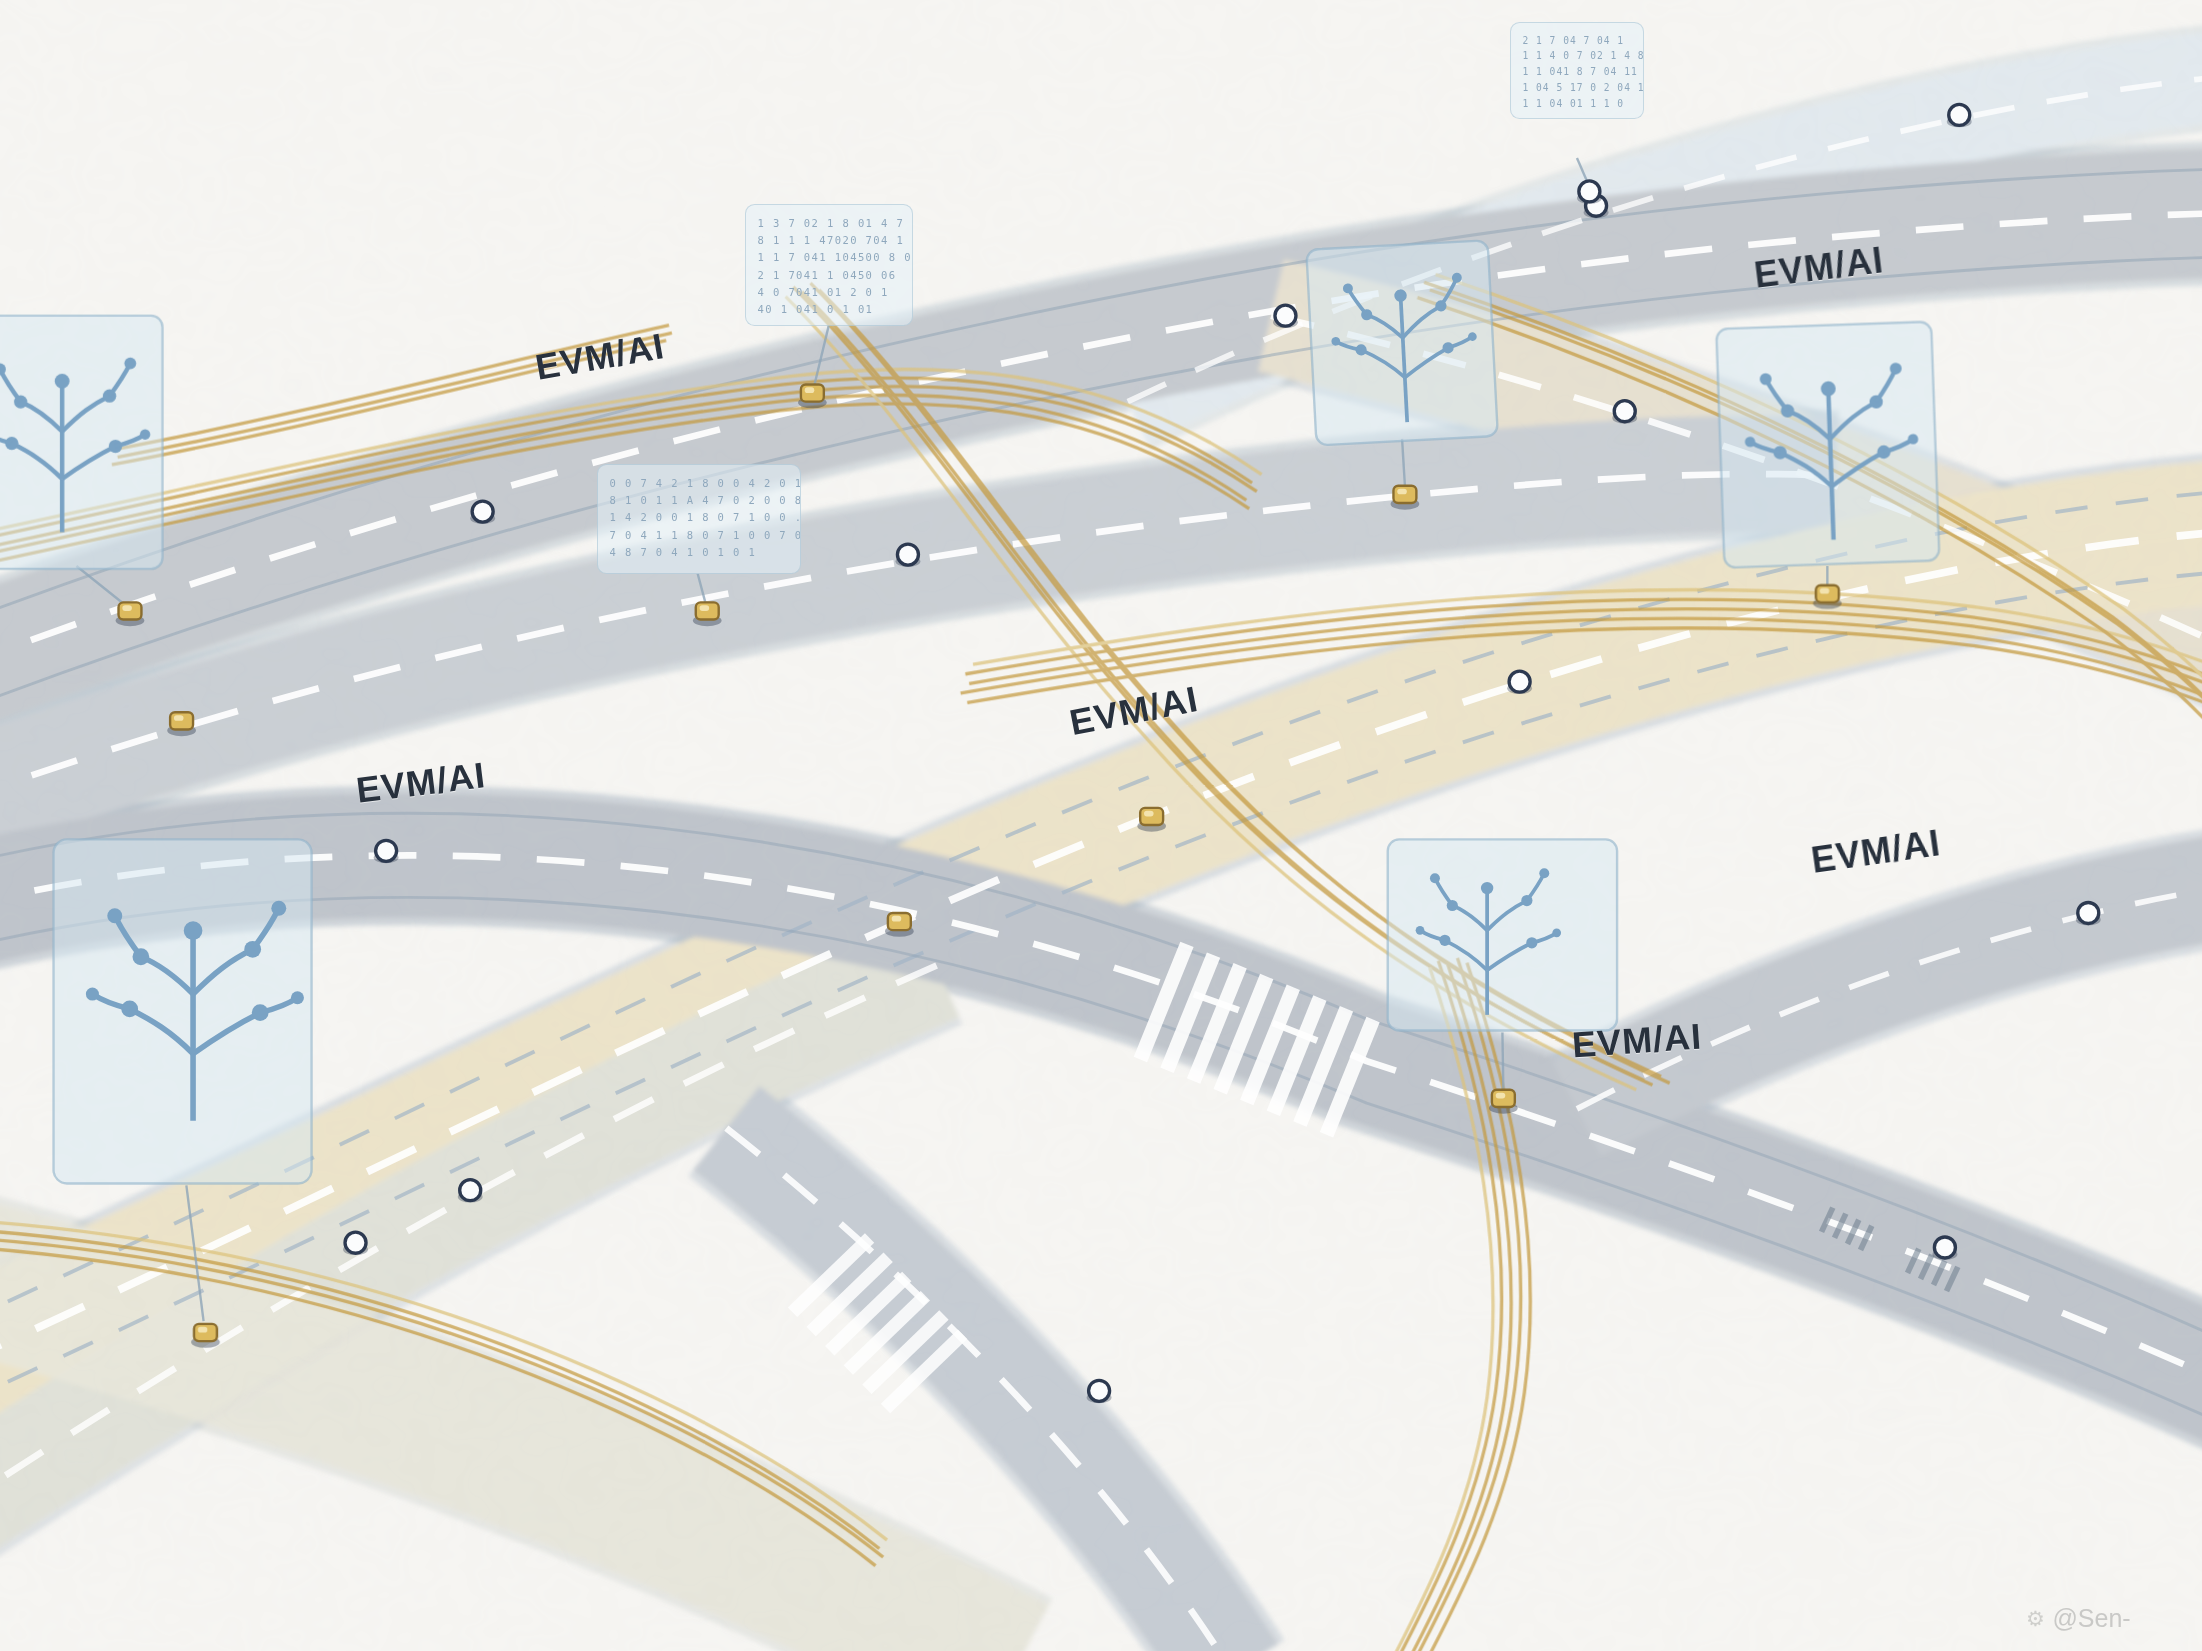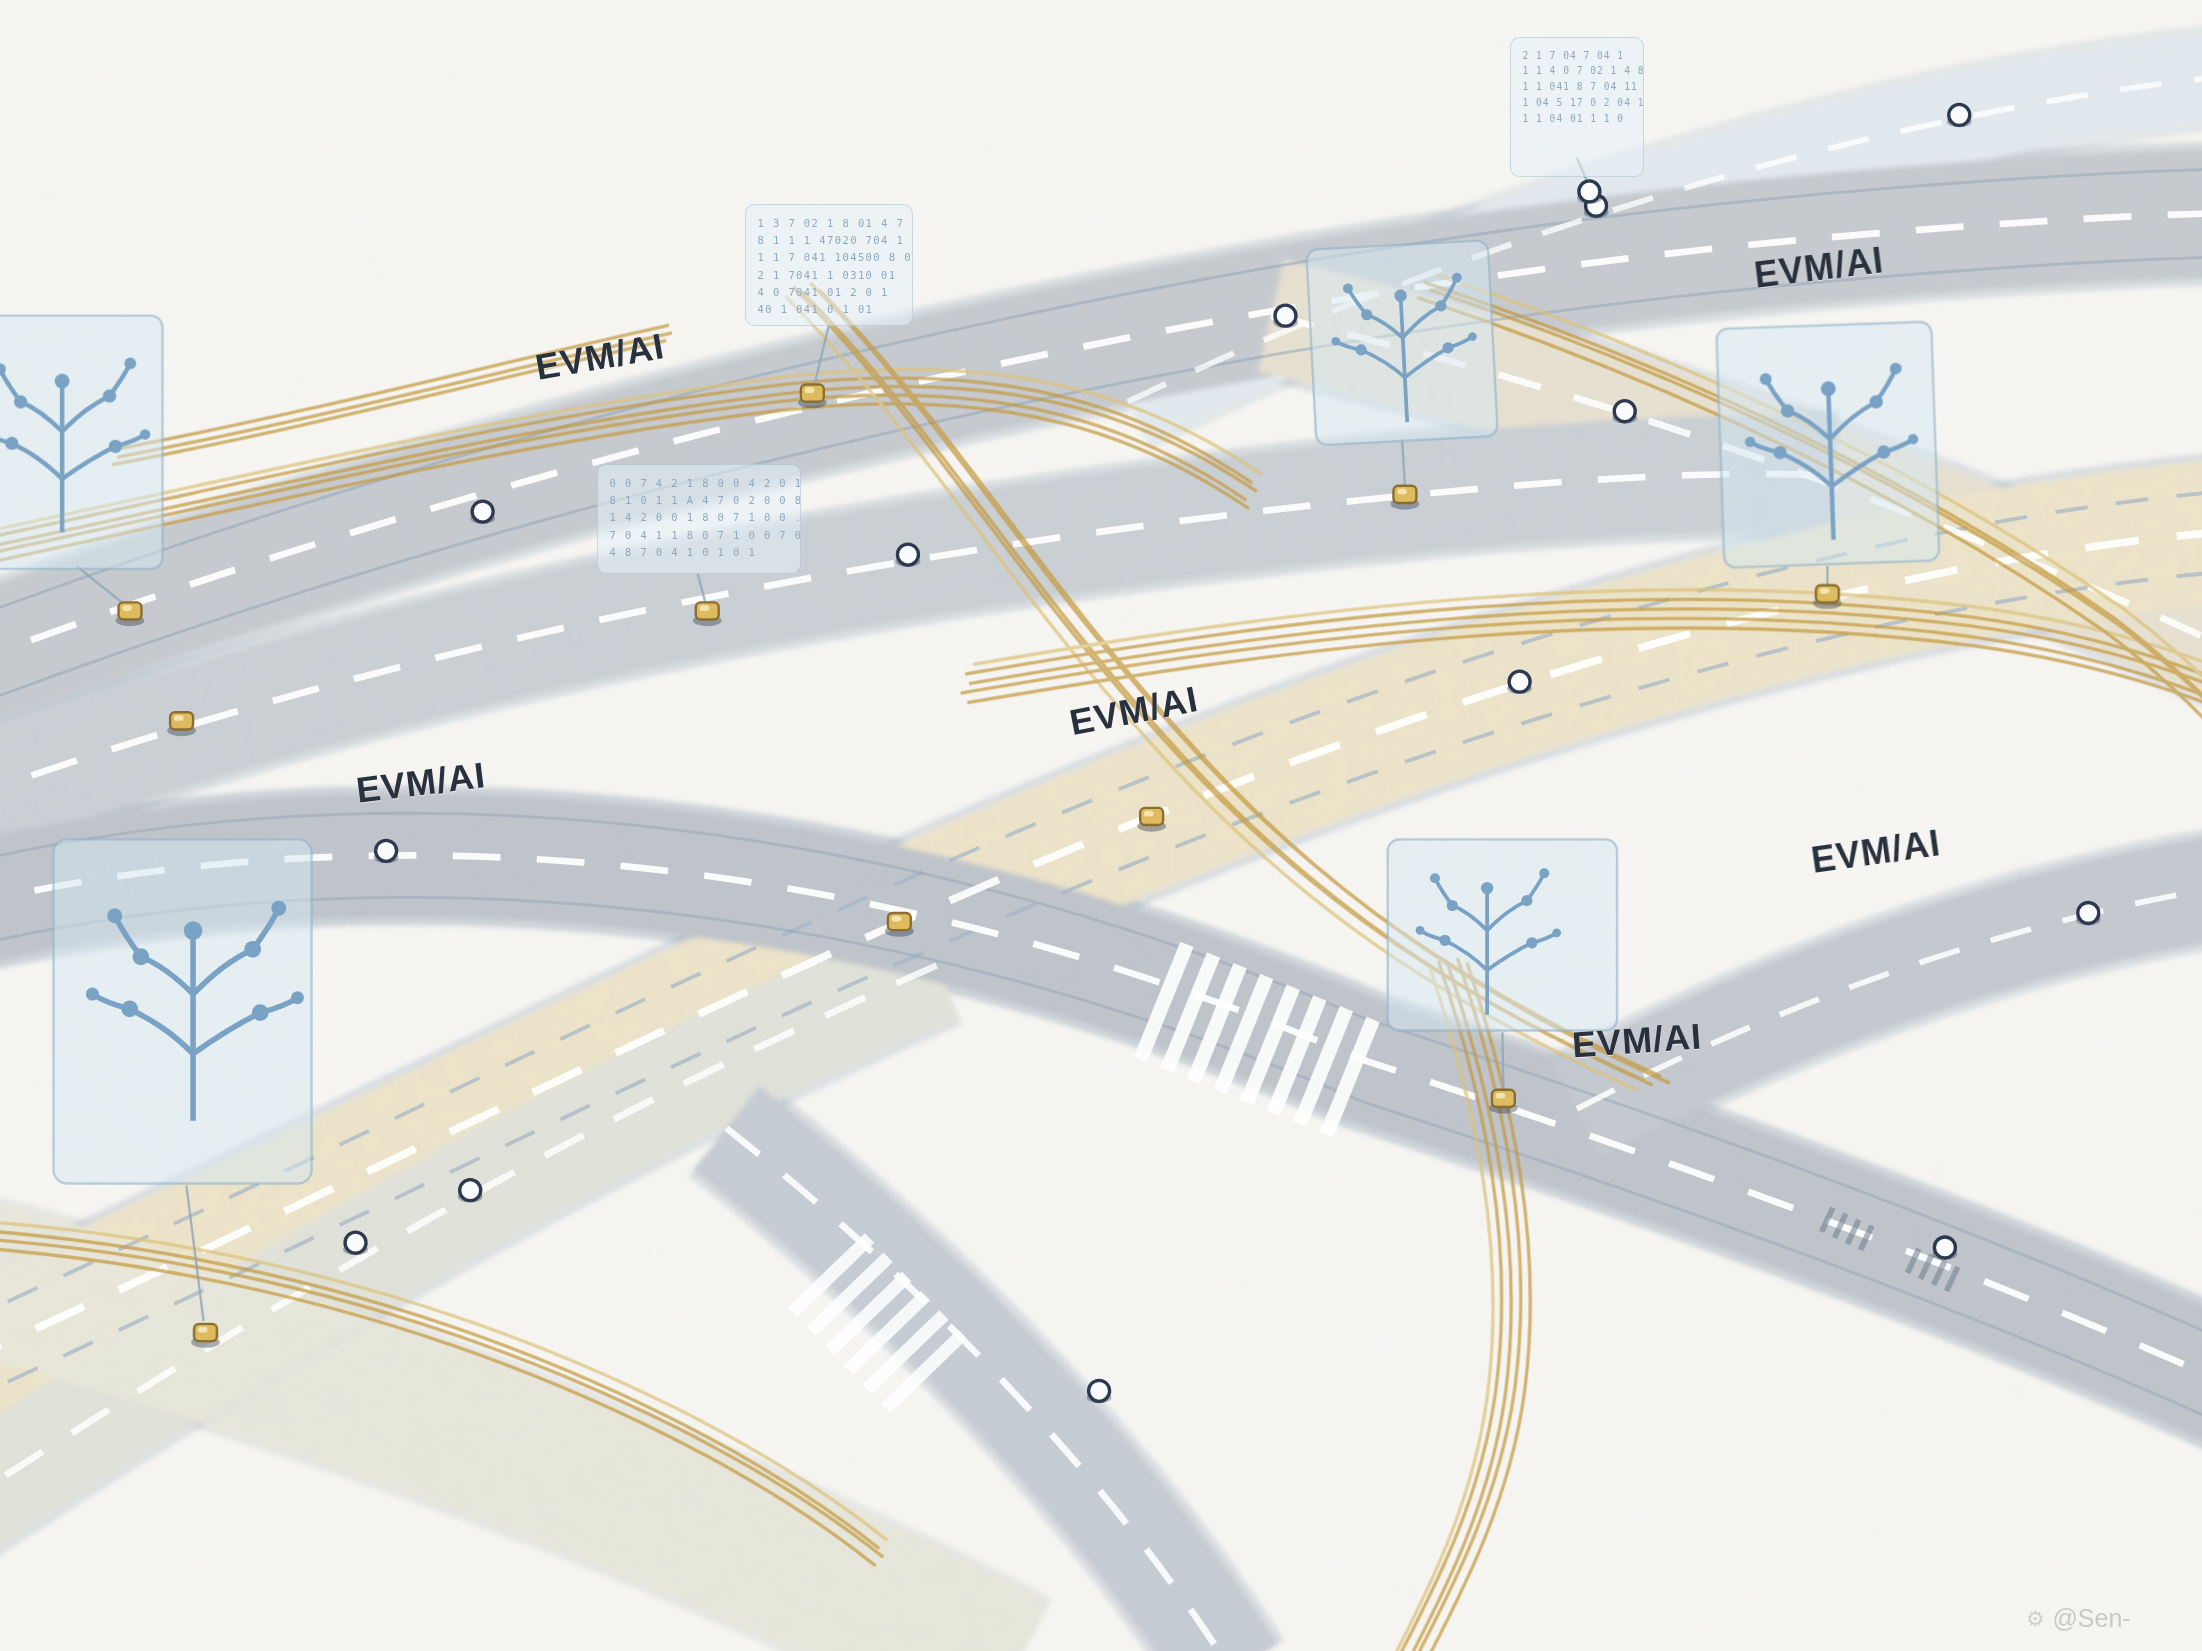--- a/index.html
+++ b/index.html
@@ -281,32 +281,32 @@
 <div class="evm-label" style="left:1754px;top:250px;transform:rotate(-7deg);">EVM/AI</div>
 <div class="evm-label" style="left:1069px;top:693px;transform:rotate(-11deg);">EVM/AI</div>
 <div class="evm-label" style="left:356px;top:765px;transform:rotate(-7deg);">EVM/AI</div>
 <div class="evm-label" style="left:1811px;top:834px;transform:rotate(-8deg);">EVM/AI</div>
 <div class="evm-label" style="left:1572px;top:1023px;transform:rotate(-4deg);">EVM/AI</div>
 
 <div class="code-panel" style="left:745px;top:204px;width:168px;height:122px;">
   <div class="code-line">1 3 7 02 1 8 01 4 7 02</div>
   <div class="code-line">8 1 1 1 47020 704 1</div>
   <div class="code-line">1 1 7 041 104500 8 01</div>
-  <div class="code-line">2 1 7041 1 0310 01</div>
+  <div class="code-line">2 1 7041 1 0450 06</div>
   <div class="code-line">4 0 7041 01 2 0 1</div>
   <div class="code-line">40 1 041 0 1 01</div>
 </div>
 <div class="code-panel" style="left:597px;top:464px;width:204px;height:110px;">
   <div class="code-line">0 0 7 4 2 1 8 0 0 4 2 0 1 0 2</div>
   <div class="code-line">8 1 0 1 1 A 4 7 0 2 0 0 8 2 . 7 2</div>
   <div class="code-line">1 4 2 0 0 1 8 0 7 1 0 0 . 7 1 7 . 1 2</div>
   <div class="code-line">7 0 4 1 1 8 0 7 1 0 0 7 0 . 1 4</div>
   <div class="code-line">4 8 7 0 4 1 0 1 0 1</div>
 </div>
-<div class="code-panel small" style="left:1510px;top:37px;width:134px;height:140px;">
+<div class="code-panel small" style="left:1510px;top:22px;width:134px;height:97px;">
   <div class="code-line">2 1 7 04 7 04 1</div>
   <div class="code-line">1 1 4 0 7 02 1 4 8</div>
   <div class="code-line">1 1 041 8 7 04 11</div>
   <div class="code-line">1 04 5 17 0 2 04 1</div>
   <div class="code-line">1 1 04 01 1 1 0</div>
 </div>
 
 <div class="watermark">
   <span class="wm-icon">⚙</span>
   <span>@Sen-</span>

